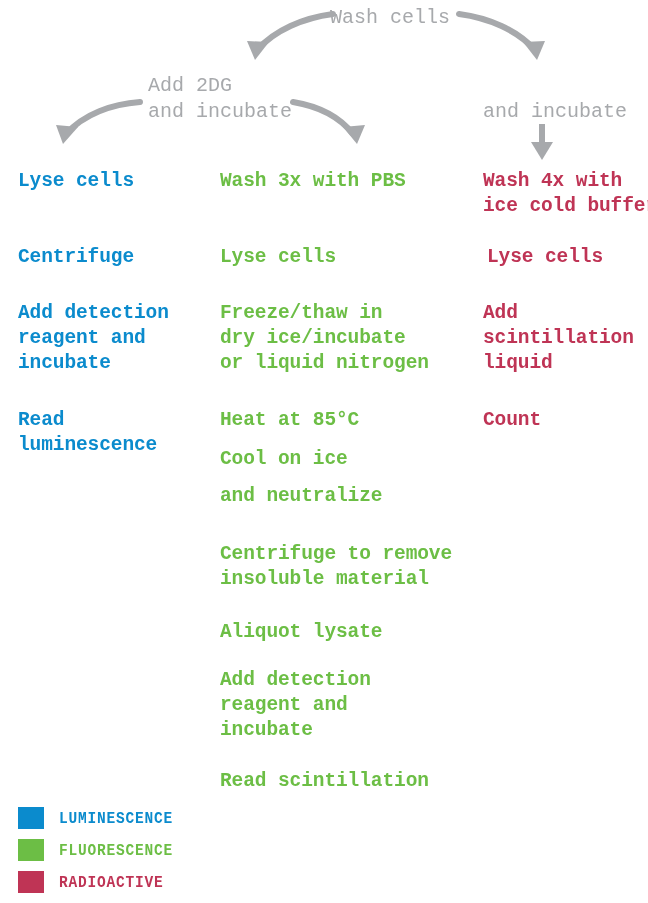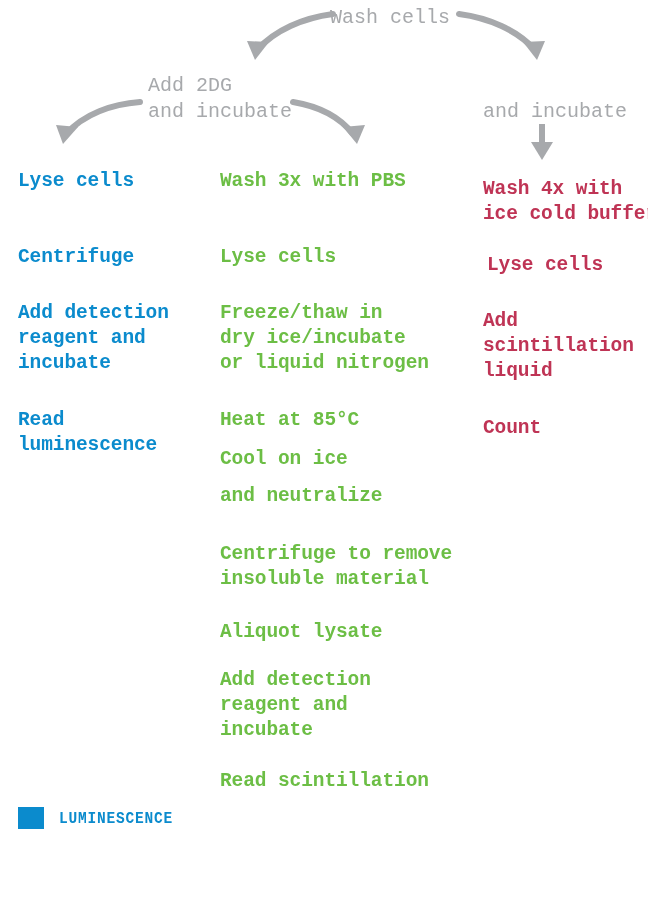--- a/index.html
+++ b/index.html
@@ -39,21 +39,21 @@
   .step {
     position: absolute;
     font-weight: bold;
     font-size: 19.5px;
     line-height: 23px;
     white-space: pre;
     letter-spacing: -0.1px;
   }
   .col-lum .step { color: #0b8bcd; }
   .col-flu .step { color: #6cbe45; }
-  .col-rad .step { color: #bf3455; margin-top: 8px; }
+  .col-rad .step { color: #bf3455; }
 
   
   #legend { position: absolute; left: 18px; top: 805px; }
   .legend-row {
     display: flex;
     align-items: center;
     height: 26px;
     margin-bottom: 6px;
   }
   .legend-swatch {
@@ -164,15 +164,23 @@
     <div class="step" style="left:483px; top:352px;">liquid</div>
 
     <div class="step" style="left:483px; top:409px;">Count</div>
   </div>
 
   <div id="legend">
     <div class="legend-row lg-lum">
       <div class="legend-swatch"></div>
       <div class="legend-label">LUMINESCENCE</div>
     </div>
+    <div class="legend-row lg-flu">
+      <div class="legend-swatch"></div>
+      <div class="legend-label">FLUORESCENCE</div>
+    </div>
+    <div class="legend-row lg-rad">
+      <div class="legend-swatch"></div>
+      <div class="legend-label">RADIOACTIVE</div>
+    </div>
   </div>
 
 </div>
 
 </body></html>

